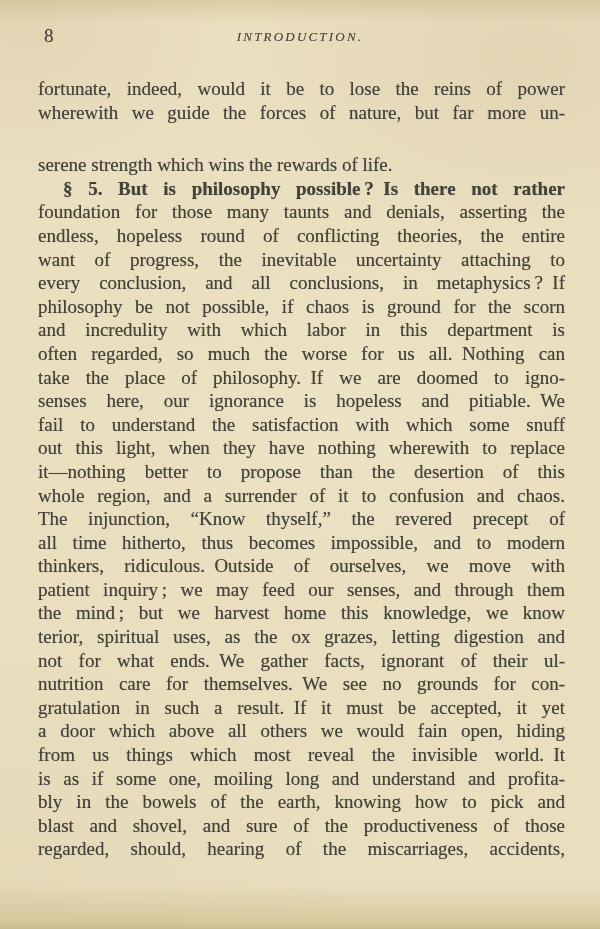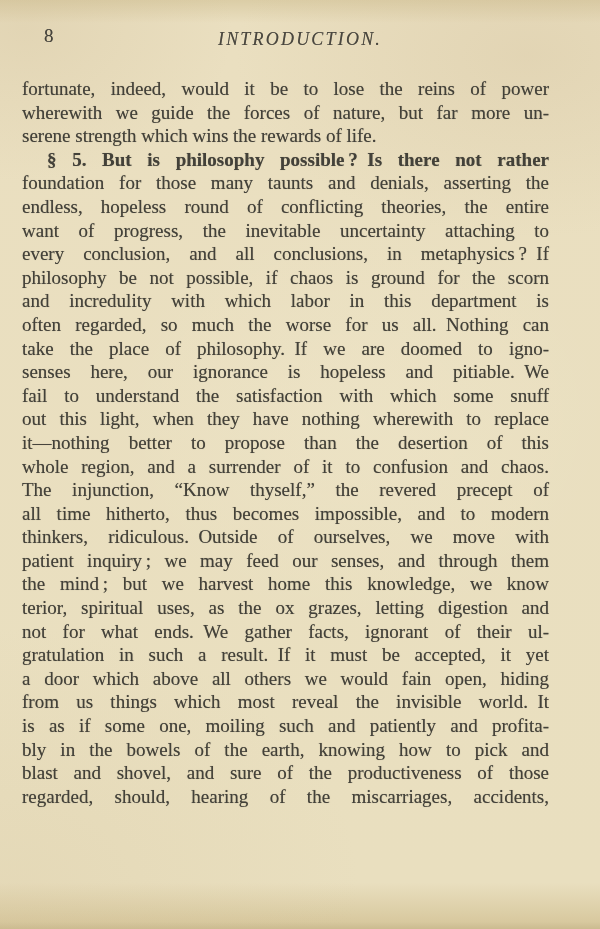--- a/index.html
+++ b/index.html
@@ -25,57 +25,58 @@
       radial-gradient(360px 300px at 60% 45%, rgba(255,250,232,0.12), rgba(255,250,232,0) 70%),
       linear-gradient(180deg, #dbcda6 0%, #eadfc0 2.5%, #e9dfbf 95%, #d8c99f 99.2%, #cbbb90 100%);
   }
   .running-head {
     position: absolute;
     top: 29px;
     left: 0;
     right: 0;
     text-align: center;
     font-style: italic;
-    font-size: 18px;
+    font-size: 13px;
     letter-spacing: 2.2px;
     color: #4a473f;
     text-shadow: 0 0 0.6px rgba(74,71,63,0.5);
   }
   .page-number {
     position: absolute;
     top: 25px;
     left: 44px;
     font-size: 19px;
     color: #45433c;
     text-shadow: 0 0 0.6px rgba(69,67,60,0.5);
   }
   .page-body {
     position: absolute;
     top: 77px;
-    left: 22px;
+    left: 38px;
     width: 527px;
   }
   .paragraph {
     margin: 0;
   }
   .line {
     font-size: 19px;
     line-height: 23.6px;
     text-align: justify;
     text-align-last: justify;
     white-space: normal;
     color: #434139;
     text-shadow: 0 0 0.7px rgba(67,65,57,0.55);
   }
   .line.indent {
     text-indent: 25px;
     font-weight: bold;
   }
   .line.flush-left {
     text-align-last: left;
+    margin-top: 29px;
   }
 </style>
 </head>
 <body>
 
 <div class="page">
   <div class="page-number">8</div>
   <div class="running-head">INTRODUCTION.</div>
   <div class="page-body">
       <div class="paragraph">
@@ -98,22 +99,23 @@
         <div class="line">out this light, when they have nothing wherewith to replace</div>
         <div class="line">it—nothing better to propose than the desertion of this</div>
         <div class="line">whole region, and a surrender of it to confusion and chaos.</div>
         <div class="line">The injunction, “Know thyself,” the revered precept of</div>
         <div class="line">all time hitherto, thus becomes impossible, and to modern</div>
         <div class="line">thinkers, ridiculous. Outside of ourselves, we move with</div>
         <div class="line">patient inquiry ; we may feed our senses, and through them</div>
         <div class="line">the mind ; but we harvest home this knowledge, we know</div>
         <div class="line">terior, spiritual uses, as the ox grazes, letting digestion and</div>
         <div class="line">not for what ends. We gather facts, ignorant of their ul-</div>
+        <div class="line">nutrition care for themselves. We see no grounds for con-</div>
         <div class="line">gratulation in such a result. If it must be accepted, it yet</div>
         <div class="line">a door which above all others we would fain open, hiding</div>
         <div class="line">from us things which most reveal the invisible world. It</div>
-        <div class="line">is as if some one, moiling such and patiently and profita-</div>
+        <div class="line">is as if some one, moiling long and understand and profita-</div>
         <div class="line">bly in the bowels of the earth, knowing how to pick and</div>
         <div class="line">blast and shovel, and sure of the productiveness of those</div>
         <div class="line">regarded, should, hearing of the miscarriages, accidents,</div>
       </div>
     </div>
 </div>
 
 </body></html>

